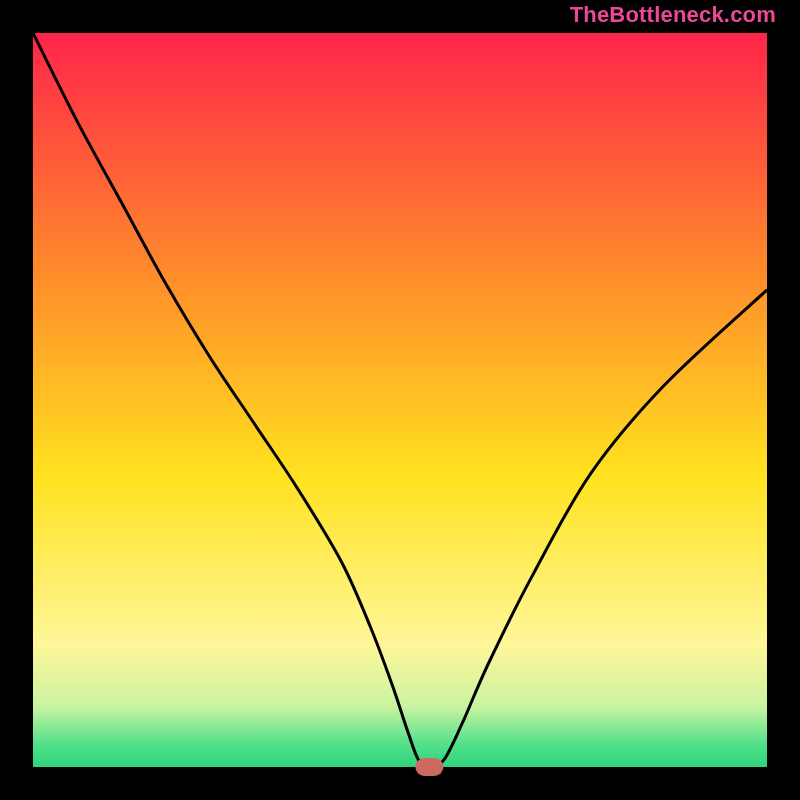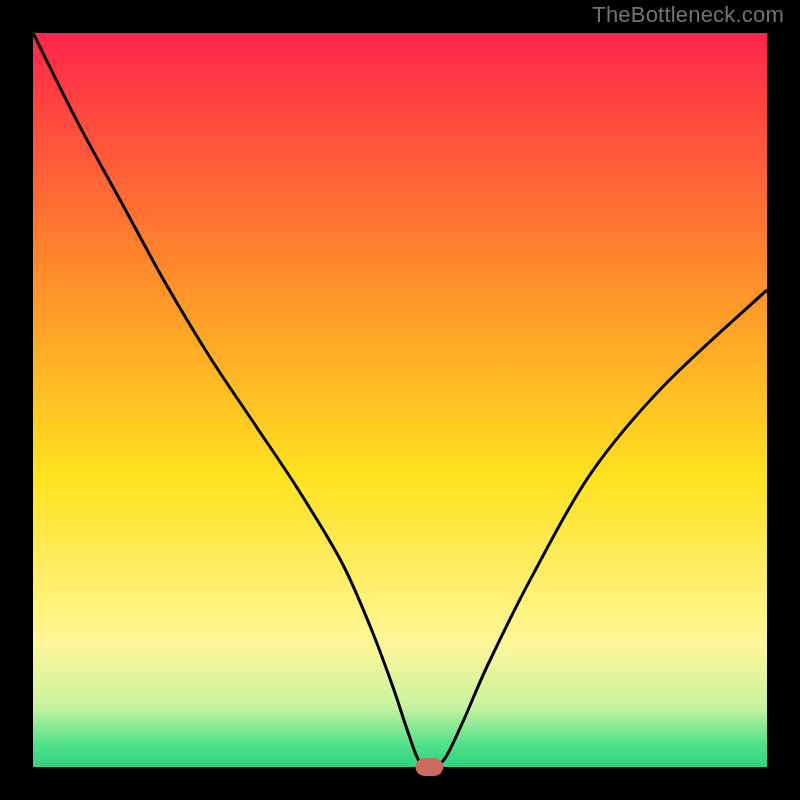--- a/index.html
+++ b/index.html
@@ -10,24 +10,24 @@
   }
   .wrap {
     width: 800px;
     height: 800px;
     position: relative;
     box-sizing: border-box;
   }
   .watermark {
     position: absolute;
     top: 2px;
-    right: 16px;
+    right: 24px;
     font-size: 22px;
-    font-weight: 400;
-    color: #737373;
+    font-weight: 700;
+    color: #ec4899;
     letter-spacing: 0.2px;
     z-index: 3;
   }
   svg.chart {
     display: block;
     width: 800px;
     height: 800px;
   }
   .frame {
     stroke: #000;

